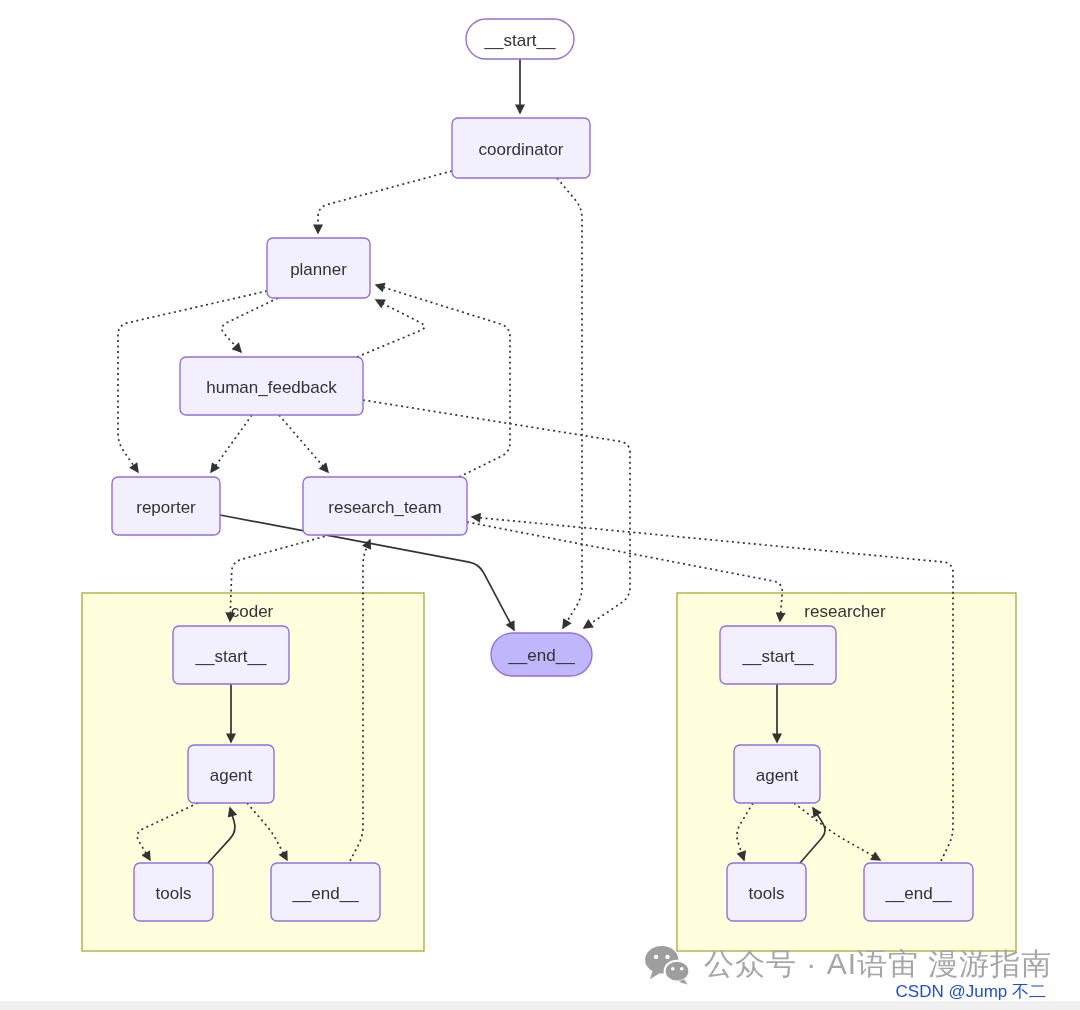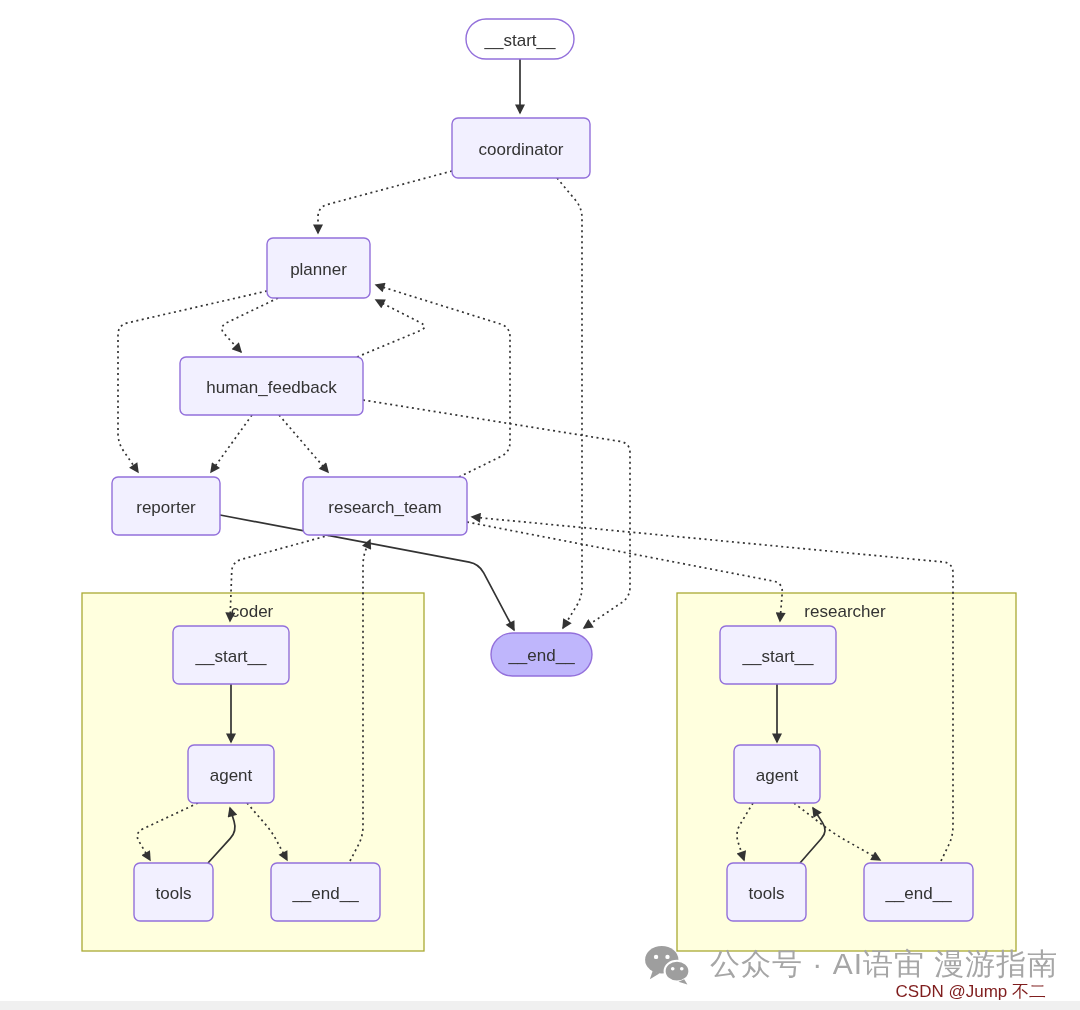--- a/index.html
+++ b/index.html
@@ -4,21 +4,21 @@
 <style>
   html,body{margin:0;padding:0;background:#ffffff;}
   .canvas{
     position:relative;width:1080px;height:1010px;overflow:hidden;background:#ffffff;
     font-family:"Liberation Sans", sans-serif;
   }
   svg text{font-family:"Liberation Sans", sans-serif;}
   .node-label{font-size:17px;fill:var(--text-color,#333);}
   .cluster-label{font-size:17px;fill:var(--text-color,#333);}
   .watermark{
-    position:absolute;left:644px;top:944px;display:flex;align-items:center;gap:20px;
+    position:absolute;left:644px;top:944px;display:flex;align-items:center;gap:14px;
     pointer-events:none;
   }
   .wm-icon{width:46px;height:40px;display:inline-block;flex:0 0 auto;}
   .wm-text{
     font-size:30px;color:#a6a6a6;letter-spacing:1px;white-space:nowrap;font-weight:400;
   }
   .csdn{
     position:absolute;right:34px;top:980px;font-size:17px;color:#c9c9c9;white-space:nowrap;
   }
   .bottom-strip{
@@ -138,16 +138,16 @@
         <circle cx="24.5" cy="12.5" r="2.3" fill="#ffffff"></circle>
         <ellipse cx="34.5" cy="27.5" rx="13" ry="11" fill="#9e9e9e" stroke="#ffffff" stroke-width="2.2"></ellipse>
         <path d="M42,36 L45.5,41.5 L36,38.5 Z" fill="#9e9e9e"></path>
         <circle cx="30" cy="25" r="1.9" fill="#ffffff"></circle>
         <circle cx="39.5" cy="25" r="1.9" fill="#ffffff"></circle>
       </svg>
     </span>
     <span class="wm-text" style="color: rgb(166, 166, 166);">公众号 · AI语宙 漫游指南</span>
   </div>
 
-  <div class="csdn" style="color: #7f1d1d; margin-left: 13px;">CSDN @Jump 不二</div>
+  <div class="csdn" style="color: #1d4ed8; margin-left: 13px;">CSDN @Jump 不二</div>
 
   <div class="bottom-strip"></div>
 </div>
 
 </body></html>

